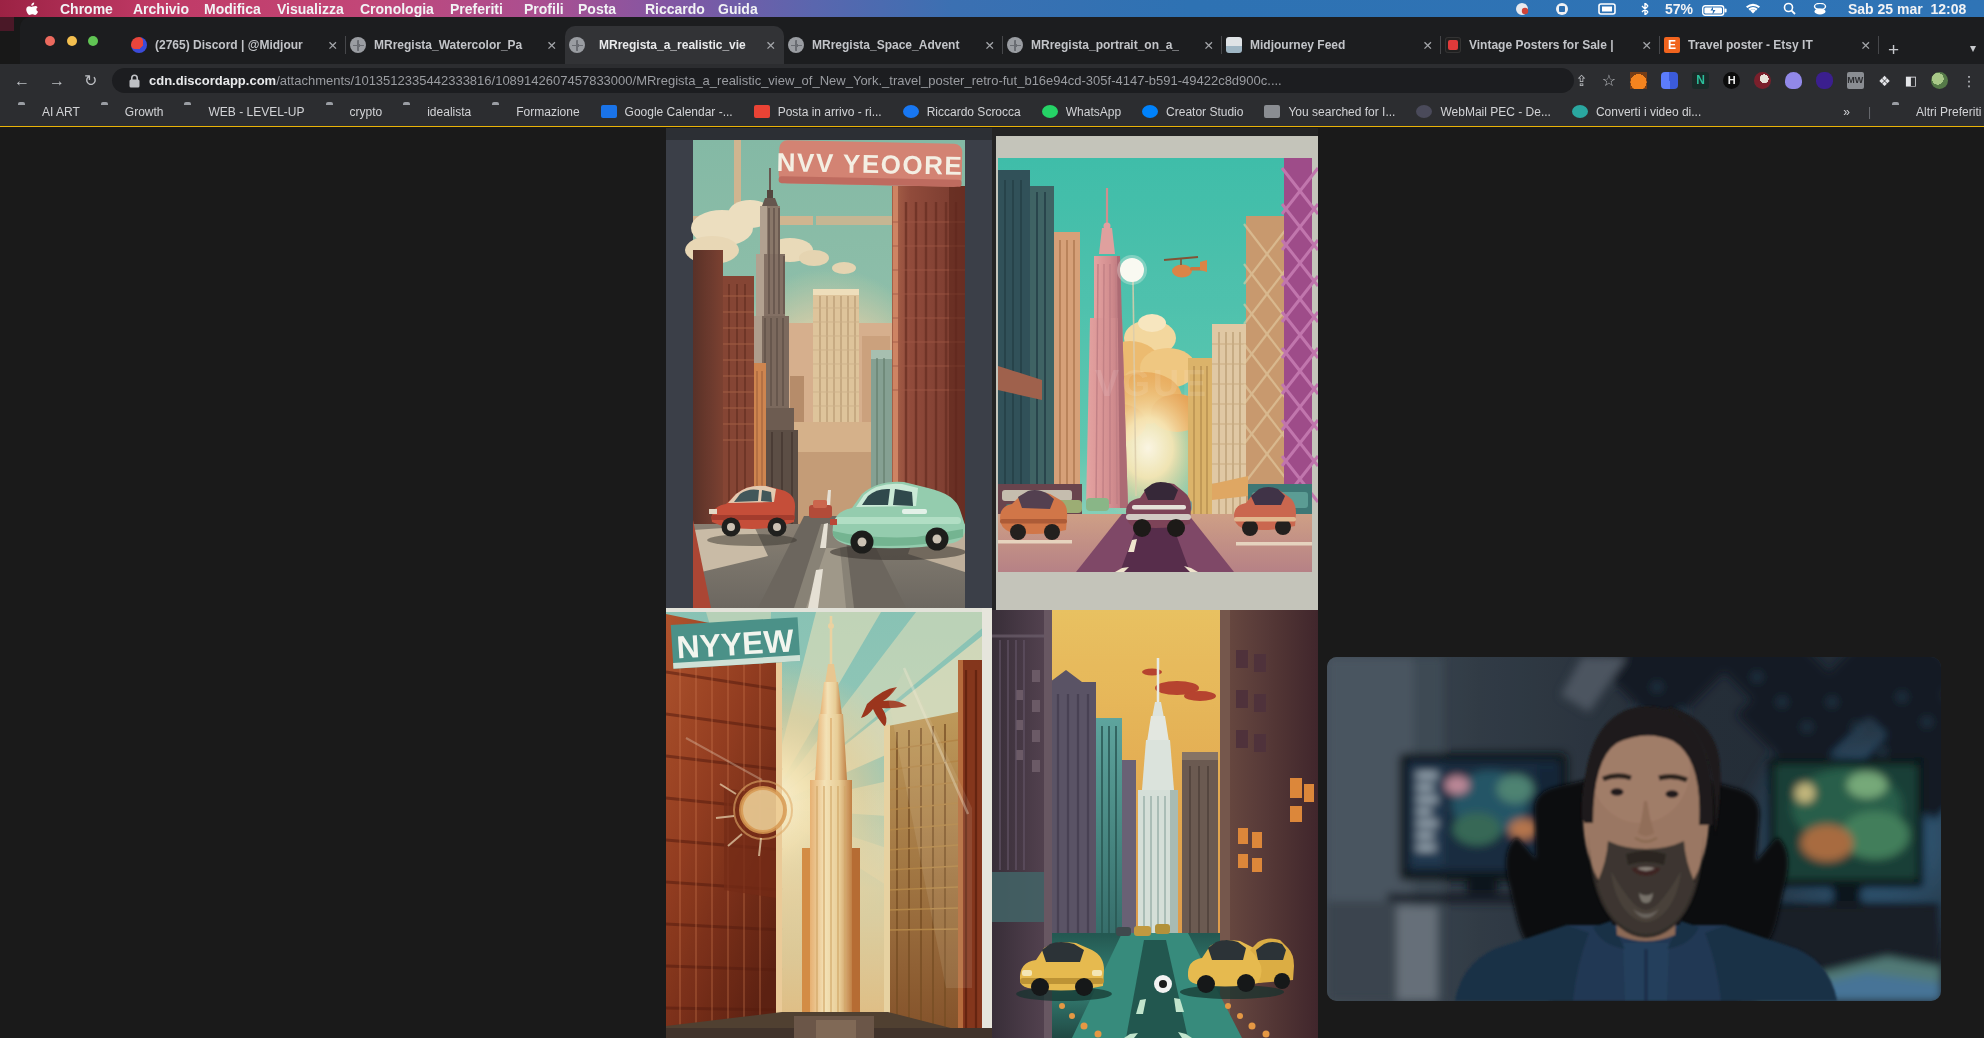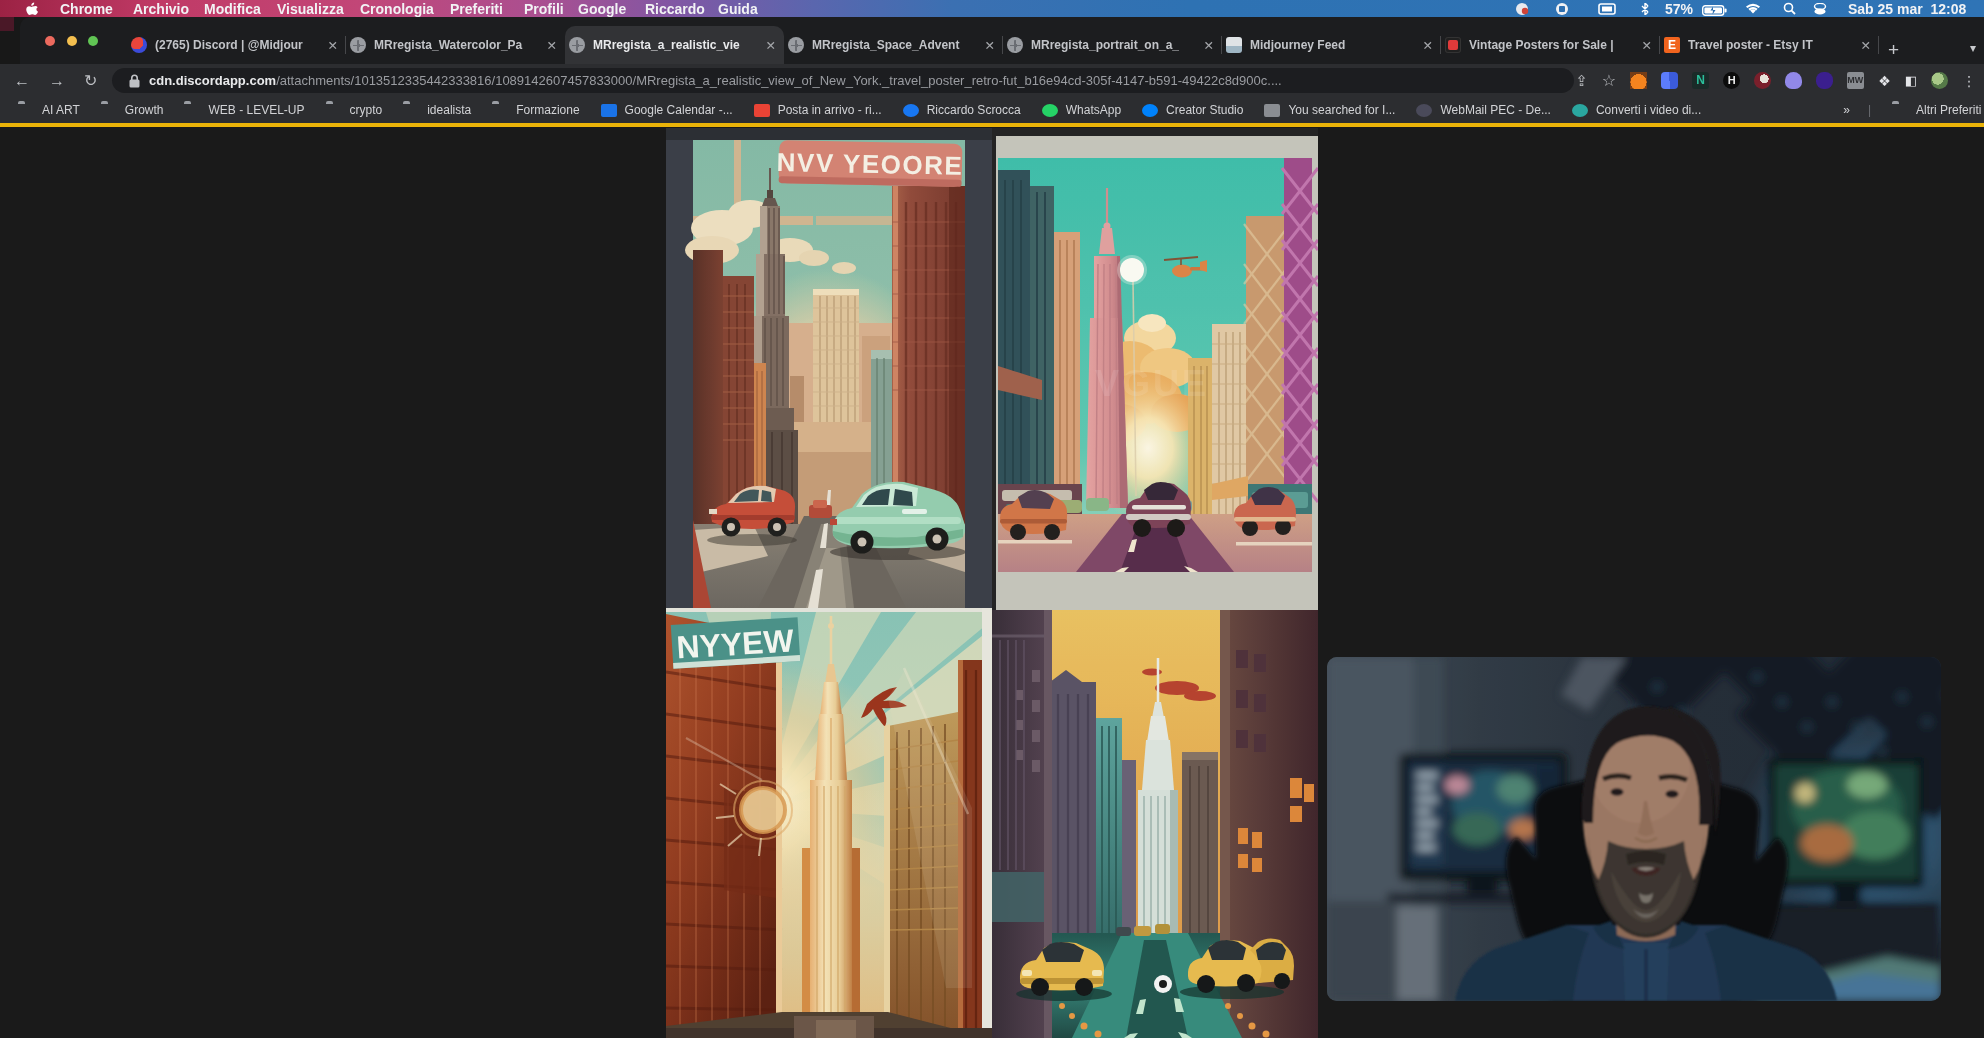--- a/index.html
+++ b/index.html
@@ -13,42 +13,42 @@
 .menubar span { position:absolute; top:1px; }
 .menubar .right { font-weight:bold; font-size:11.5px; }
 
 
 .tabbar { position:absolute; left:0; top:17px; width:1984px; height:47px; background:#1c1d1f; border-radius:10px 10px 0 0;margin-left:20px; }
 .lights { position:absolute; left:25px; top:19px; display:flex; gap:11.5px; }
 .light { width:10px; height:10px; border-radius:50%; }
 .tabs { position:absolute; left:107px; top:9px; height:38px; display:flex; }
 .tab { position:relative; width:219px; height:38px; display:flex; align-items:center; color:#c2c4c8; font-size:12px; font-weight:bold; padding:0 8px 0 4px; }
 .tab .sep { position:absolute; right:0; top:10px; height:18px; width:1px; background:#46474a; }
-.tab.active { background:#323336; border-radius:10px 10px 0 0; color:#e9eaec; }
+.tab.active { background:#323336; border-radius:10px 10px 0 0; color:#e9eaec;gap:6px; }
 .tab .fav { width:16px; height:16px; border-radius:50%; margin-right:8px; flex:none; position:relative; }
 .fav.globe { background:#9a9da2; }
 .fav.globe:before { content:""; position:absolute; left:2.5px; top:2.5px; width:11px; height:11px; border-radius:50%;
   background:radial-gradient(circle at 50% 50%, #6a6d73 0 2px, transparent 2px),
   linear-gradient(90deg, transparent 4.5px, #6a6d73 4.5px 6.5px, transparent 6.5px),
   linear-gradient(0deg, transparent 4.5px, #6a6d73 4.5px 6.5px, transparent 6.5px); }
 .tab .title { white-space:nowrap; overflow:hidden; flex:1; }
 .tab .x { color:#a4a6aa; font-size:12.5px; margin-left:6px; flex:none; font-weight:normal; }
 .newtab { position:absolute; left:1868px; top:22px; color:#c7c9cd; font-size:19px; }
 .chev { position:absolute; left:1950px; top:24px; color:#c7c9cd; font-size:12px; }
 
 
 .toolbar { position:absolute; left:0; top:64px; width:1984px; height:33px; background:#2c2d30; display:flex; align-items:center; }
 .navic { color:#bdbfc3; font-size:16px; margin-left:19px; }
 .urlpill { position:absolute; left:112px; top:4px; width:1462px; height:25px; background:#1c1d20; border-radius:13px; display:flex; align-items:center; color:#9a9ca1; font-size:13px; overflow:hidden; white-space:nowrap; }
 .urlpill b { color:#e8e9eb; font-weight:bold; }
 .tbicons { position:absolute; right:8px; top:0; height:33px; display:flex; align-items:center; gap:14px; }
 .ext { width:17px; height:17px; display:inline-block; }
 
 
-.bookmarks { position:absolute; left:0; top:97px; width:1984px; height:30px; background:#2c2d30; border-bottom:4px solid #eab308; display:flex; align-items:center; color:#d2d3d6; font-size:12px; }
+.bookmarks { position:absolute; left:0; top:97px; width:1984px; height:30px; background:#2c2d30; border-bottom:1px solid #eab308; display:flex; align-items:center; color:#d2d3d6; font-size:12px; }
 .bm { display:flex; align-items:center; margin-left:21px; white-space:nowrap; }
 .bm .ic { margin-right:8px; width:16px; height:13px; }
 .folder { width:16px; height:12px; background:#9a9da3; border-radius:2px; position:relative; }
 .folder:before { content:""; position:absolute; left:0; top:-3px; width:7px; height:3px; background:#9a9da3; border-radius:2px 2px 0 0; }
 
 
 .content { position:absolute; left:0; top:127px; width:1984px; height:911px; background:#1a1a1a; }
 .poster { position:absolute; filter:saturate(0.88) brightness(0.99) blur(0.4px); }
 .webcam { position:absolute; left:1327px; top:530px; width:614px; height:344px; border-radius:10px; overflow:hidden; }
 </style>
@@ -59,21 +59,21 @@
     <span style="left:26px; top:2px;"><svg width="12" height="13" viewBox="0 0 12 13">
           <path d="M8.2 0.6 Q8.4 2 7.4 3 Q6.5 4 5.3 3.8 Q5.1 2.6 6 1.6 Q7 0.6 8.2 0.6 Z M9.4 4.1 Q10.8 4.1 11.6 5.3 Q10.3 6.1 10.4 7.5 Q10.5 9.1 12 9.7 Q11.5 11 10.7 11.9 Q9.9 12.9 9 12.9 Q8.2 12.9 7.6 12.6 Q7 12.3 6.3 12.3 Q5.5 12.3 5 12.6 Q4.4 12.9 3.7 12.9 Q2.7 12.9 1.8 11.7 Q0.8 10.4 0.4 8.8 Q0 7.1 0.6 5.8 Q1.3 4.3 2.9 4.2 Q3.6 4.2 4.4 4.6 Q5 4.9 5.4 4.9 Q5.8 4.9 6.5 4.6 Q8.5 4.1 9.4 4.1 Z" fill="#ffffff"></path>
         </svg></span>
     <span style="left:60px;">Chrome</span>
     <span style="left:133px;">Archivio</span>
     <span style="left:204px;">Modifica</span>
     <span style="left:277px;">Visualizza</span>
     <span style="left:360px;">Cronologia</span>
     <span style="left:450px;">Preferiti</span>
     <span style="left:524px;">Profili</span>
-    <span style="left:578px;">Google</span>
+    <span style="left:578px;">Posta</span>
     <span style="left:645px;">Riccardo</span>
     <span style="left:718px;">Guida</span>
     <span class="right" style="left:1516px; top:3px;"><svg width="330" height="12" viewBox="0 0 330 12" fill="#ffffff">
       <circle cx="6" cy="6" r="6" fill="#e8e9ee"></circle>
           <circle cx="9" cy="8" r="3.2" fill="#d04438"></circle>
       <circle cx="46" cy="6" r="6" fill="#f0f1f4"></circle>
           <rect x="43" y="3" width="6" height="6" rx="1" fill="#2d6fb0"></rect>
       <rect x="83" y="1" width="16" height="10" rx="2" fill="none" stroke="#fff" stroke-width="1.6"></rect>
           <rect x="86" y="3.5" width="10" height="5" fill="#fff"></rect>
       <path d="M126 3 L132 9 M132 3 L126 9 M129 0 L129 12 M129 0 L132 3 M129 12 L132 9" stroke="#fff" stroke-width="1.4" fill="none"></path>

